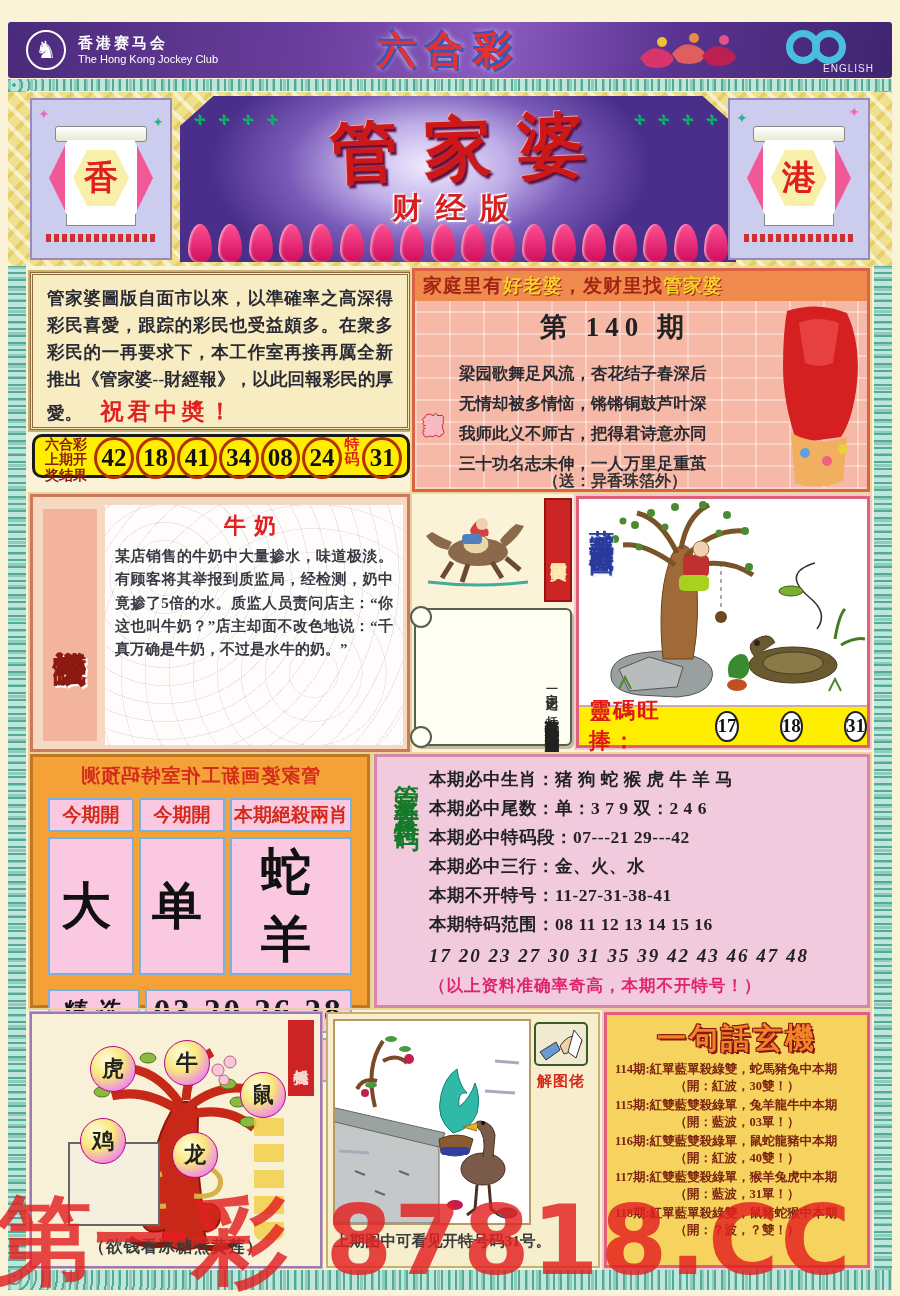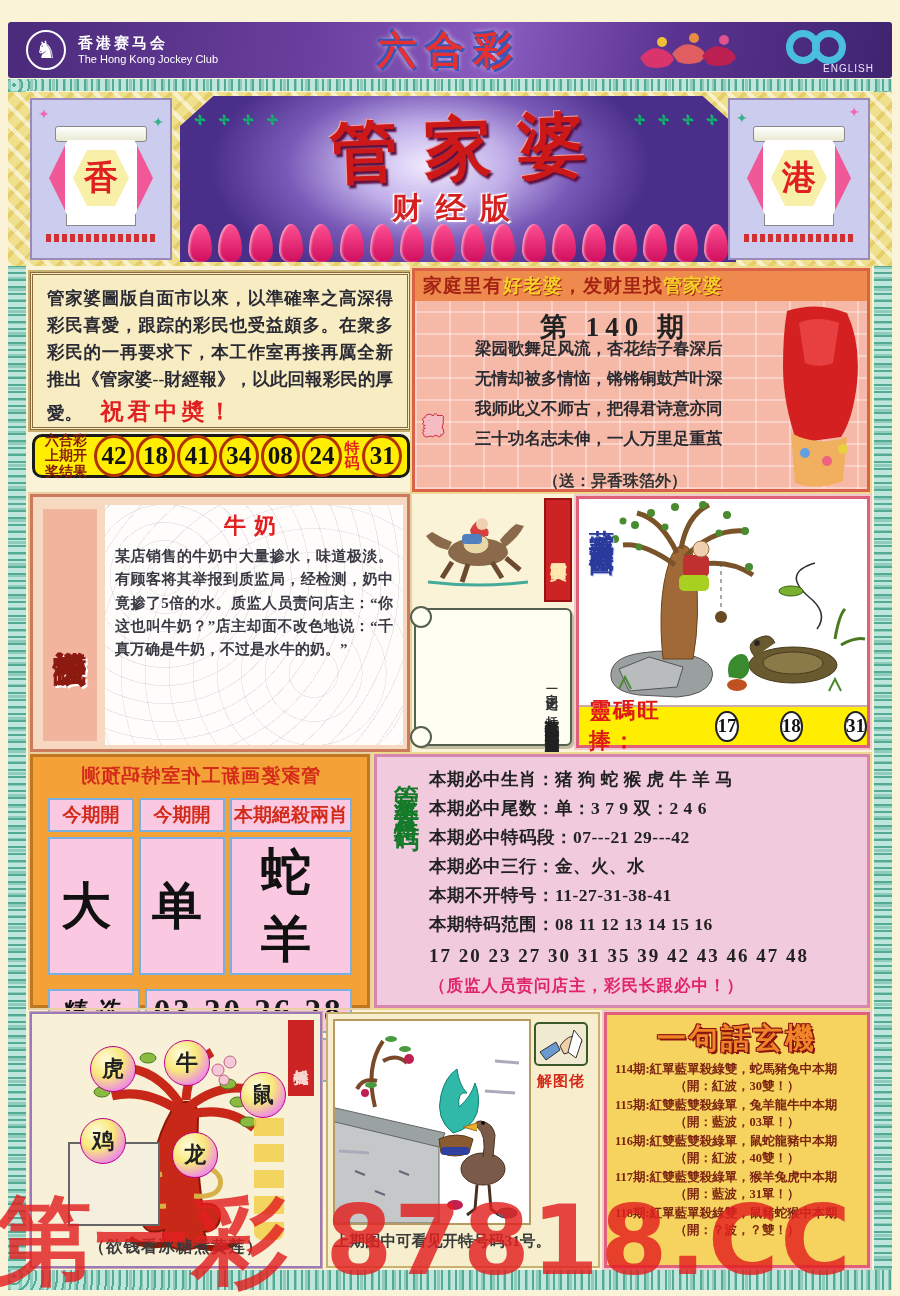--- a/index.html
+++ b/index.html
@@ -75,42 +75,42 @@
     text-shadow:1px 1px 0 #0b6; }
 
   
   #intro { left:30px; top:272px; width:380px; height:158px; background:#f8ecc2;
     border:3px double #8a6a3a; outline:2px solid #c8b070; padding:10px 14px 6px;
     font-size:17.5px; font-weight:bold; color:#2a2a34; line-height:1.55; text-align:justify; }
   #intro .blessing { color:#e02020; font-size:23px; letter-spacing:4px; margin-left:14px; }
 
   
   #lastdraw { left:32px; top:434px; width:378px; height:44px; background:#ffee00;
-    border:3px solid #1a1a1a; border-radius:10px; display:flex; align-items:center; padding:0 4px; }
+    border:3px solid #1a1a1a; border-radius:10px; display:flex; align-items:flex-start; padding:0 4px; }
   #lastdraw .lbl { width:58px; font-size:14px; font-weight:bold; color:#8a1a10; line-height:1.1; text-align:center; }
   .ball { width:42px; height:42px; border:3px solid #b23000; border-radius:50%;
     display:flex; align-items:center; justify-content:center;
     font-size:25px; font-weight:bold; color:#111; margin:0 1px; }
   #lastdraw .sp-lbl { width:20px; font-size:15px; font-weight:bold; color:#e02020; line-height:1.0; text-align:center; }
 
   
   #poeme { left:412px; top:268px; width:458px; height:224px; background:#f6b9a8;
     border:3px solid #da6248; outline:2px solid #f0d890; }
   #poeme::before { content:""; position:absolute; inset:30px 0 0 0;
     background:repeating-linear-gradient(0deg, rgba(255,255,255,.35) 0 2px, transparent 2px 22px),
                repeating-linear-gradient(90deg, rgba(255,255,255,.35) 0 2px, transparent 2px 34px); }
   #poeme .banner { position:absolute; left:0; top:0; right:0; height:30px; background:#ef8a4e;
     display:flex; align-items:center; padding-left:8px; font-size:19px; font-weight:bold; letter-spacing:1px; }
   .bseg-d { color:#a42414; } .bseg-y { color:#f5d428; text-shadow:1px 1px 0 #a42414; }
   #poeme .sidelbl { position:absolute; left:4px; top:36px; width:30px; height:182px;
     writing-mode:vertical-rl; text-orientation:upright; font-size:20px; font-weight:bold; line-height:30px;
     color:#f6bcc4; text-shadow:1px 0 0 #cc3040,-1px 0 0 #cc3040,0 1px 0 #cc3040,0 -1px 0 #cc3040; text-align:center; }
   #poeme .issue { position:absolute; left:60px; top:38px; width:280px; text-align:center;
     font-size:27px; font-weight:bold; color:#222; letter-spacing:6px; }
-  #poeme .plines { position:absolute; left:44px; top:63px; width:312px;margin-left:16px; }
+  #poeme .plines { position:absolute; left:44px; top:88px; width:312px; }
   #poeme .plines div { font-size:16.5px; font-weight:bold; color:#2a2a30; line-height:30px; white-space:nowrap; }
   #poeme .gift { position:absolute; left:60px; top:200px; width:280px; text-align:center;
     font-size:16px; font-weight:bold; color:#333; }
   #redcloth { position:absolute; right:2px; top:32px; width:96px; height:188px; }
 
   
   #joke { left:30px; top:494px; width:380px; height:258px; background:#f7d9c2;
     border:3px solid #cc7a5c; outline:2px solid #e8d0a0; }
   #joke .strip { position:absolute; left:10px; top:12px; width:54px; height:232px; background:#f2b49c;
     writing-mode:vertical-rl; text-orientation:upright; text-align:center;
@@ -165,21 +165,21 @@
   #picks td { background:#fac8e0; border:2px solid #7ab0e0; text-align:center; }
   #picks .plab { width:92px; font-size:24px; font-weight:bold; color:#111; letter-spacing:10px; font-style:italic; }
   #picks .pnum { font-size:33px; font-weight:bold; color:#1a1a1a; letter-spacing:3px; height:44px; }
 
   
   #tips { left:374px; top:754px; width:496px; height:254px; background:#f2cade;
     border:3px solid #d687b0; outline:2px solid #f0d890; padding:8px 20px 4px 52px; }
   #tips .tslbl { position:absolute; left:12px; top:8px; writing-mode:vertical-rl; text-orientation:upright;
     font-size:25px; font-weight:bold; color:#157a2a; line-height:34px; letter-spacing:7px; }
   #tips .tline { font-size:17.5px; font-weight:bold; color:#222; line-height:29px; white-space:nowrap; letter-spacing:.5px; }
-  #tips .trange { font-size:19px; font-weight:bold; color:#222; margin-top:6px; letter-spacing:2px; }
+  #tips .trange { font-size:19px; font-weight:bold; color:#222; margin-top:6px; letter-spacing:2px;font-style:italic; }
   #tips .tnote { font-size:16.5px; font-weight:bold; color:#e0246a; margin-top:8px; letter-spacing:1px; }
 
   
   #mtree { left:30px; top:1012px; width:292px; height:256px; background:#f8f1d8;
     border:2px solid #9a7ab8; outline:1px solid #caa; }
   #mtree .corner { position:absolute; right:6px; top:6px; width:26px; height:76px; background:#cc2424;
     writing-mode:vertical-rl; text-orientation:upright; text-align:center; color:#f8d8d0;
     font-size:15px; font-weight:bold; line-height:26px; }
   .zod { position:absolute; width:46px; height:46px; border-radius:50%;
     background:radial-gradient(circle at 35% 30%, #fffce0 0%, #f8e87a 40%, #ee8fe0 75%, #d455c8 100%);
@@ -450,21 +450,21 @@
 
   <div id="tips" class="abs">
     <div class="tslbl">管家婆直言特码</div>
     <div class="tline">本期必中生肖：猪 狗 蛇 猴 虎 牛 羊 马</div>
     <div class="tline">本期必中尾数：单：3 7 9 双：2 4 6</div>
     <div class="tline">本期必中特码段：07---21 29---42</div>
     <div class="tline">本期必中三行：金、火、水</div>
     <div class="tline">本期不开特号：11-27-31-38-41</div>
     <div class="tline">本期特码范围：08 11 12 13 14 15 16</div>
     <div class="trange">17 20 23 27 30 31 35 39 42 43 46 47 48</div>
-    <div class="tnote">（质监人员责问店主，彩民长跟必中！）</div>
+    <div class="tnote">（以上资料准确率奇高，本期不开特号！）</div>
   </div>
 
   <div id="mtree" class="abs">
     <svg width="288" height="252" viewBox="0 0 288 252" style="position:absolute; left:0; top:0;">
       <path d="M150 236 q-24 -4 -18 -20 q-18 6 -22 -8 q-4 -12 12 -16 q-8 -52 18 -96 q6 -10 16 -8 q10 2 10 14 q-2 44 4 88 q18 -2 18 12 q0 14 -16 16 q8 16 -22 18 z" fill="#c82818" stroke="#8a1808" stroke-width="2"></path>
       <path d="M146 96 q-34 -22 -66 -14 M148 90 q-24 -36 -58 -36 M154 86 q2 -34 26 -48 M158 92 q30 -24 64 -16 M160 100 q36 -8 62 14" stroke="#c82818" stroke-width="9" fill="none"></path>
       <path d="M130 160 q-26 6 -24 20 q2 14 28 12 M168 150 q24 8 20 22 q-4 12 -26 10" stroke="#d8b048" stroke-width="5" fill="none"></path>
       <g fill="#8aba40" stroke="#4a7a18">
         <ellipse cx="70" cy="78" rx="8" ry="5"></ellipse>
           <ellipse cx="92" cy="54" rx="8" ry="5"></ellipse>

